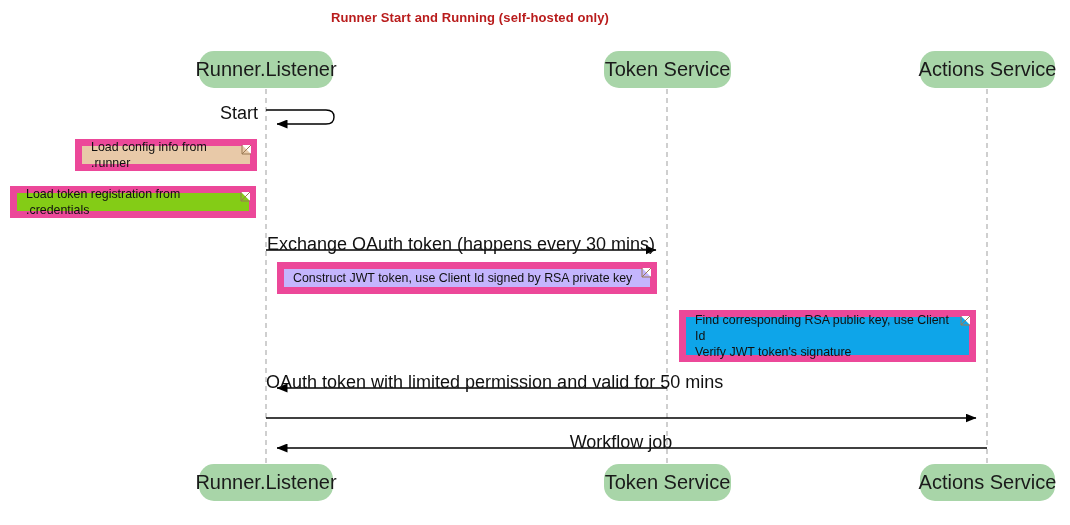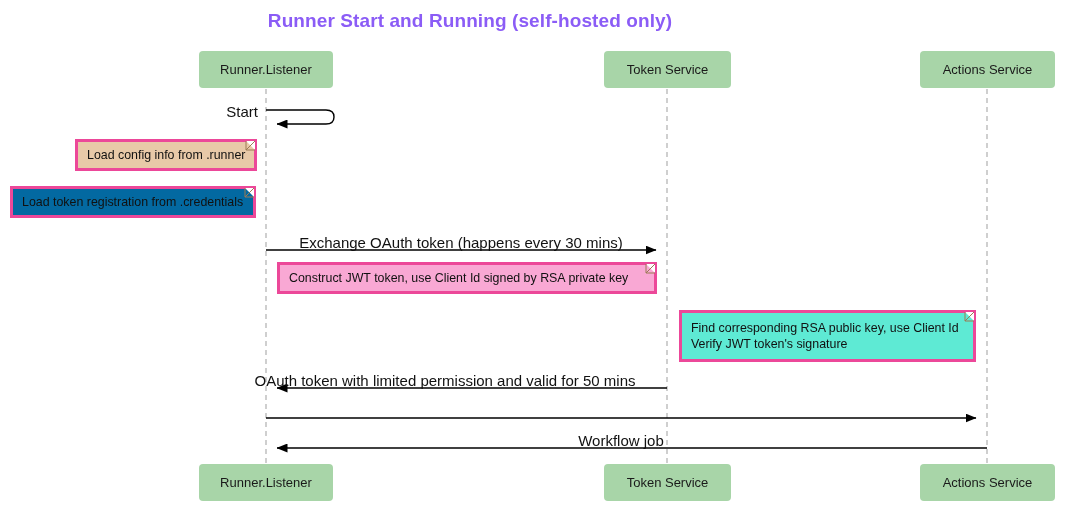--- a/index.html
+++ b/index.html
@@ -24,42 +24,42 @@
     top: 0;
     width: 1070px;
     height: 525px;
   }
   .diagram-title {
     position: absolute;
     left: 0;
     top: 10px;
     width: 940px;
     text-align: center;
-    font-size: 19px;
+    font-size: 13px;
     font-weight: bold;
-    color: #8b5cf6;
+    color: #b91c1c;
     font-family: "Liberation Sans", sans-serif;
     letter-spacing: 0.1px;
   }
   .participant-box {
     position: absolute;
     box-sizing: border-box;
-    border-radius: 4px;
+    border-radius: 15px;
     display: flex;
     align-items: center;
     justify-content: center;
-    font-size: 13px;
+    font-size: 20px;
     color: #1a1a1a;
     font-family: "Liberation Sans", sans-serif;
     white-space: nowrap;
   }
   .note-box {
     position: absolute;
     box-sizing: border-box;
-    border: 3px solid #ec4899;
+    border: 7px solid #ec4899;
     display: flex;
     align-items: center;
     padding: 4px 8px 4px 9px;
     font-size: 12.4px;
     color: #111111;
     line-height: 16px;
     font-family: "Liberation Sans", sans-serif;
     white-space: pre-line;
   }
   .note-fold {
@@ -80,21 +80,21 @@
   }
   .note-fold .fold-line {
     position: absolute;
     top: -1px;
     right: -1px;
     width: 13px;
     height: 13px;
   }
   .msg-label {
     position: absolute;
-    font-size: 15px;
+    font-size: 18px;
     color: #111111;
     font-family: "Liberation Sans", sans-serif;
     white-space: nowrap;
     text-align: center;
   }
 </style>
 </head>
 <body>
 
 <div id="diagram-root">
@@ -155,59 +155,59 @@
     <span>Token Service</span>
   </div>
   <div class="participant-box" style="left:920px; top:464px; width:135px; height:37px; background:#a8d5a8;">
     <span>Actions Service</span>
   </div>
 
   <div class="msg-label" style="left:178px; top:103px; width:80px; text-align:right;">Start</div>
 
   <div class="msg-label" style="left:266px; top:234px; width:390px;">Exchange OAuth token (happens every 30 mins)</div>
 
-  <div class="msg-label" style="left:250px; top:372px; width:390px;">OAuth token with limited permission and valid for 50 mins</div>
+  <div class="msg-label" style="left:266px; top:372px; width:390px;">OAuth token with limited permission and valid for 50 mins</div>
 
 
   <div class="msg-label" style="left:266px; top:432px; width:710px;">Workflow job</div>
 
   <div class="note-box" style="left:75px; top:139px; width:182px; height:32px; background:#e8c9a8;">
     <span>Load config info from .runner</span>
     <span class="note-fold">
       <span class="fold-tri"></span>
       <svg class="fold-line" viewBox="0 0 13 13">
         <path d="M4,0 L4,9 L13,9" fill="none" stroke="#9b7a55" stroke-width="1"></path>
         <path d="M4,9 L13,0" fill="none" stroke="#9b7a55" stroke-width="1"></path>
       </svg>
     </span>
   </div>
 
-  <div class="note-box" style="left:10px; top:186px; width:246px; height:32px; background:#0369a1;">
+  <div class="note-box" style="left:10px; top:186px; width:246px; height:32px; background:#84cc16;">
     <span>Load token registration from .credentials</span>
     <span class="note-fold">
       <span class="fold-tri"></span>
       <svg class="fold-line" viewBox="0 0 13 13">
         <path d="M4,0 L4,9 L13,9" fill="none" stroke="#9b7a55" stroke-width="1"></path>
         <path d="M4,9 L13,0" fill="none" stroke="#9b7a55" stroke-width="1"></path>
       </svg>
     </span>
   </div>
 
-  <div class="note-box" style="left:277px; top:262px; width:380px; height:32px; background:#f9a8d4;">
+  <div class="note-box" style="left:277px; top:262px; width:380px; height:32px; background:#c4b5fd;">
     <span>Construct JWT token, use Client Id signed by RSA private key</span>
     <span class="note-fold">
       <span class="fold-tri"></span>
       <svg class="fold-line" viewBox="0 0 13 13">
         <path d="M4,0 L4,9 L13,9" fill="none" stroke="#9b7a55" stroke-width="1"></path>
         <path d="M4,9 L13,0" fill="none" stroke="#9b7a55" stroke-width="1"></path>
       </svg>
     </span>
   </div>
 
-  <div class="note-box" style="left:679px; top:310px; width:297px; height:52px; background:#5eead4; align-items:center;">
+  <div class="note-box" style="left:679px; top:310px; width:297px; height:52px; background:#0ea5e9; align-items:center;">
     <span>Find corresponding RSA public key, use Client Id
 Verify JWT token's signature</span>
     <span class="note-fold">
       <span class="fold-tri"></span>
       <svg class="fold-line" viewBox="0 0 13 13">
         <path d="M4,0 L4,9 L13,9" fill="none" stroke="#9b7a55" stroke-width="1"></path>
         <path d="M4,9 L13,0" fill="none" stroke="#9b7a55" stroke-width="1"></path>
       </svg>
     </span>
   </div>

